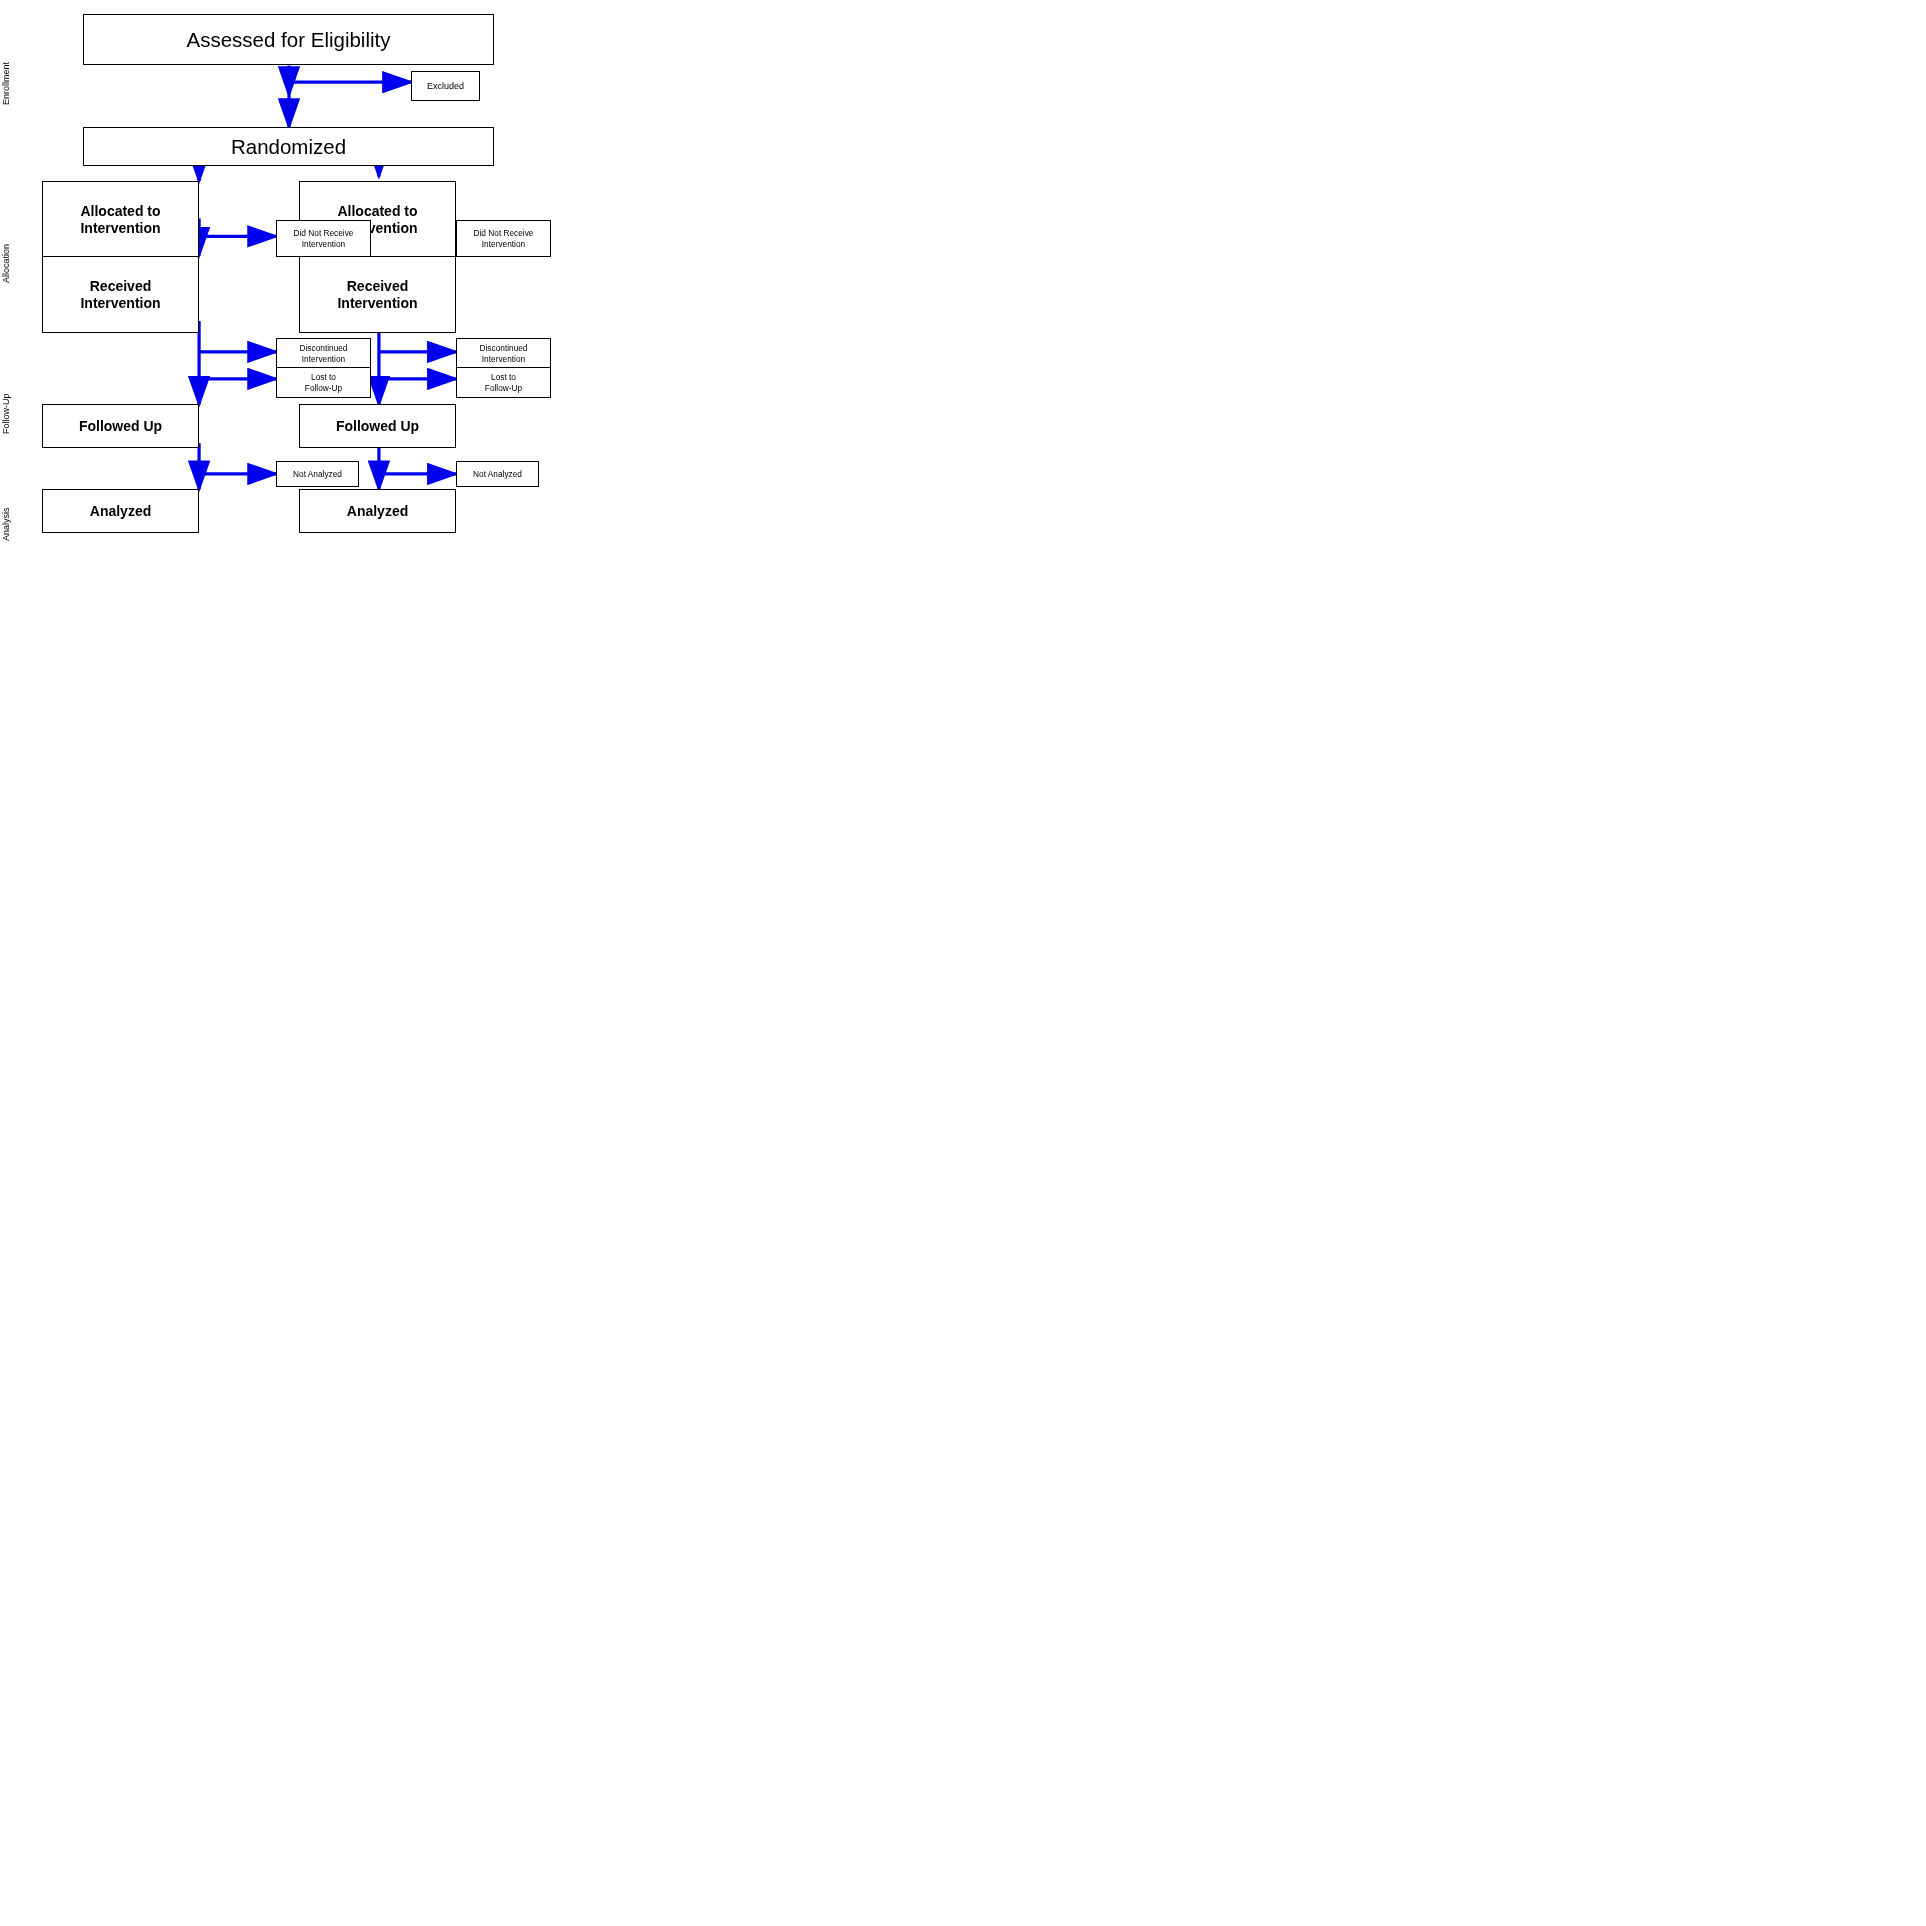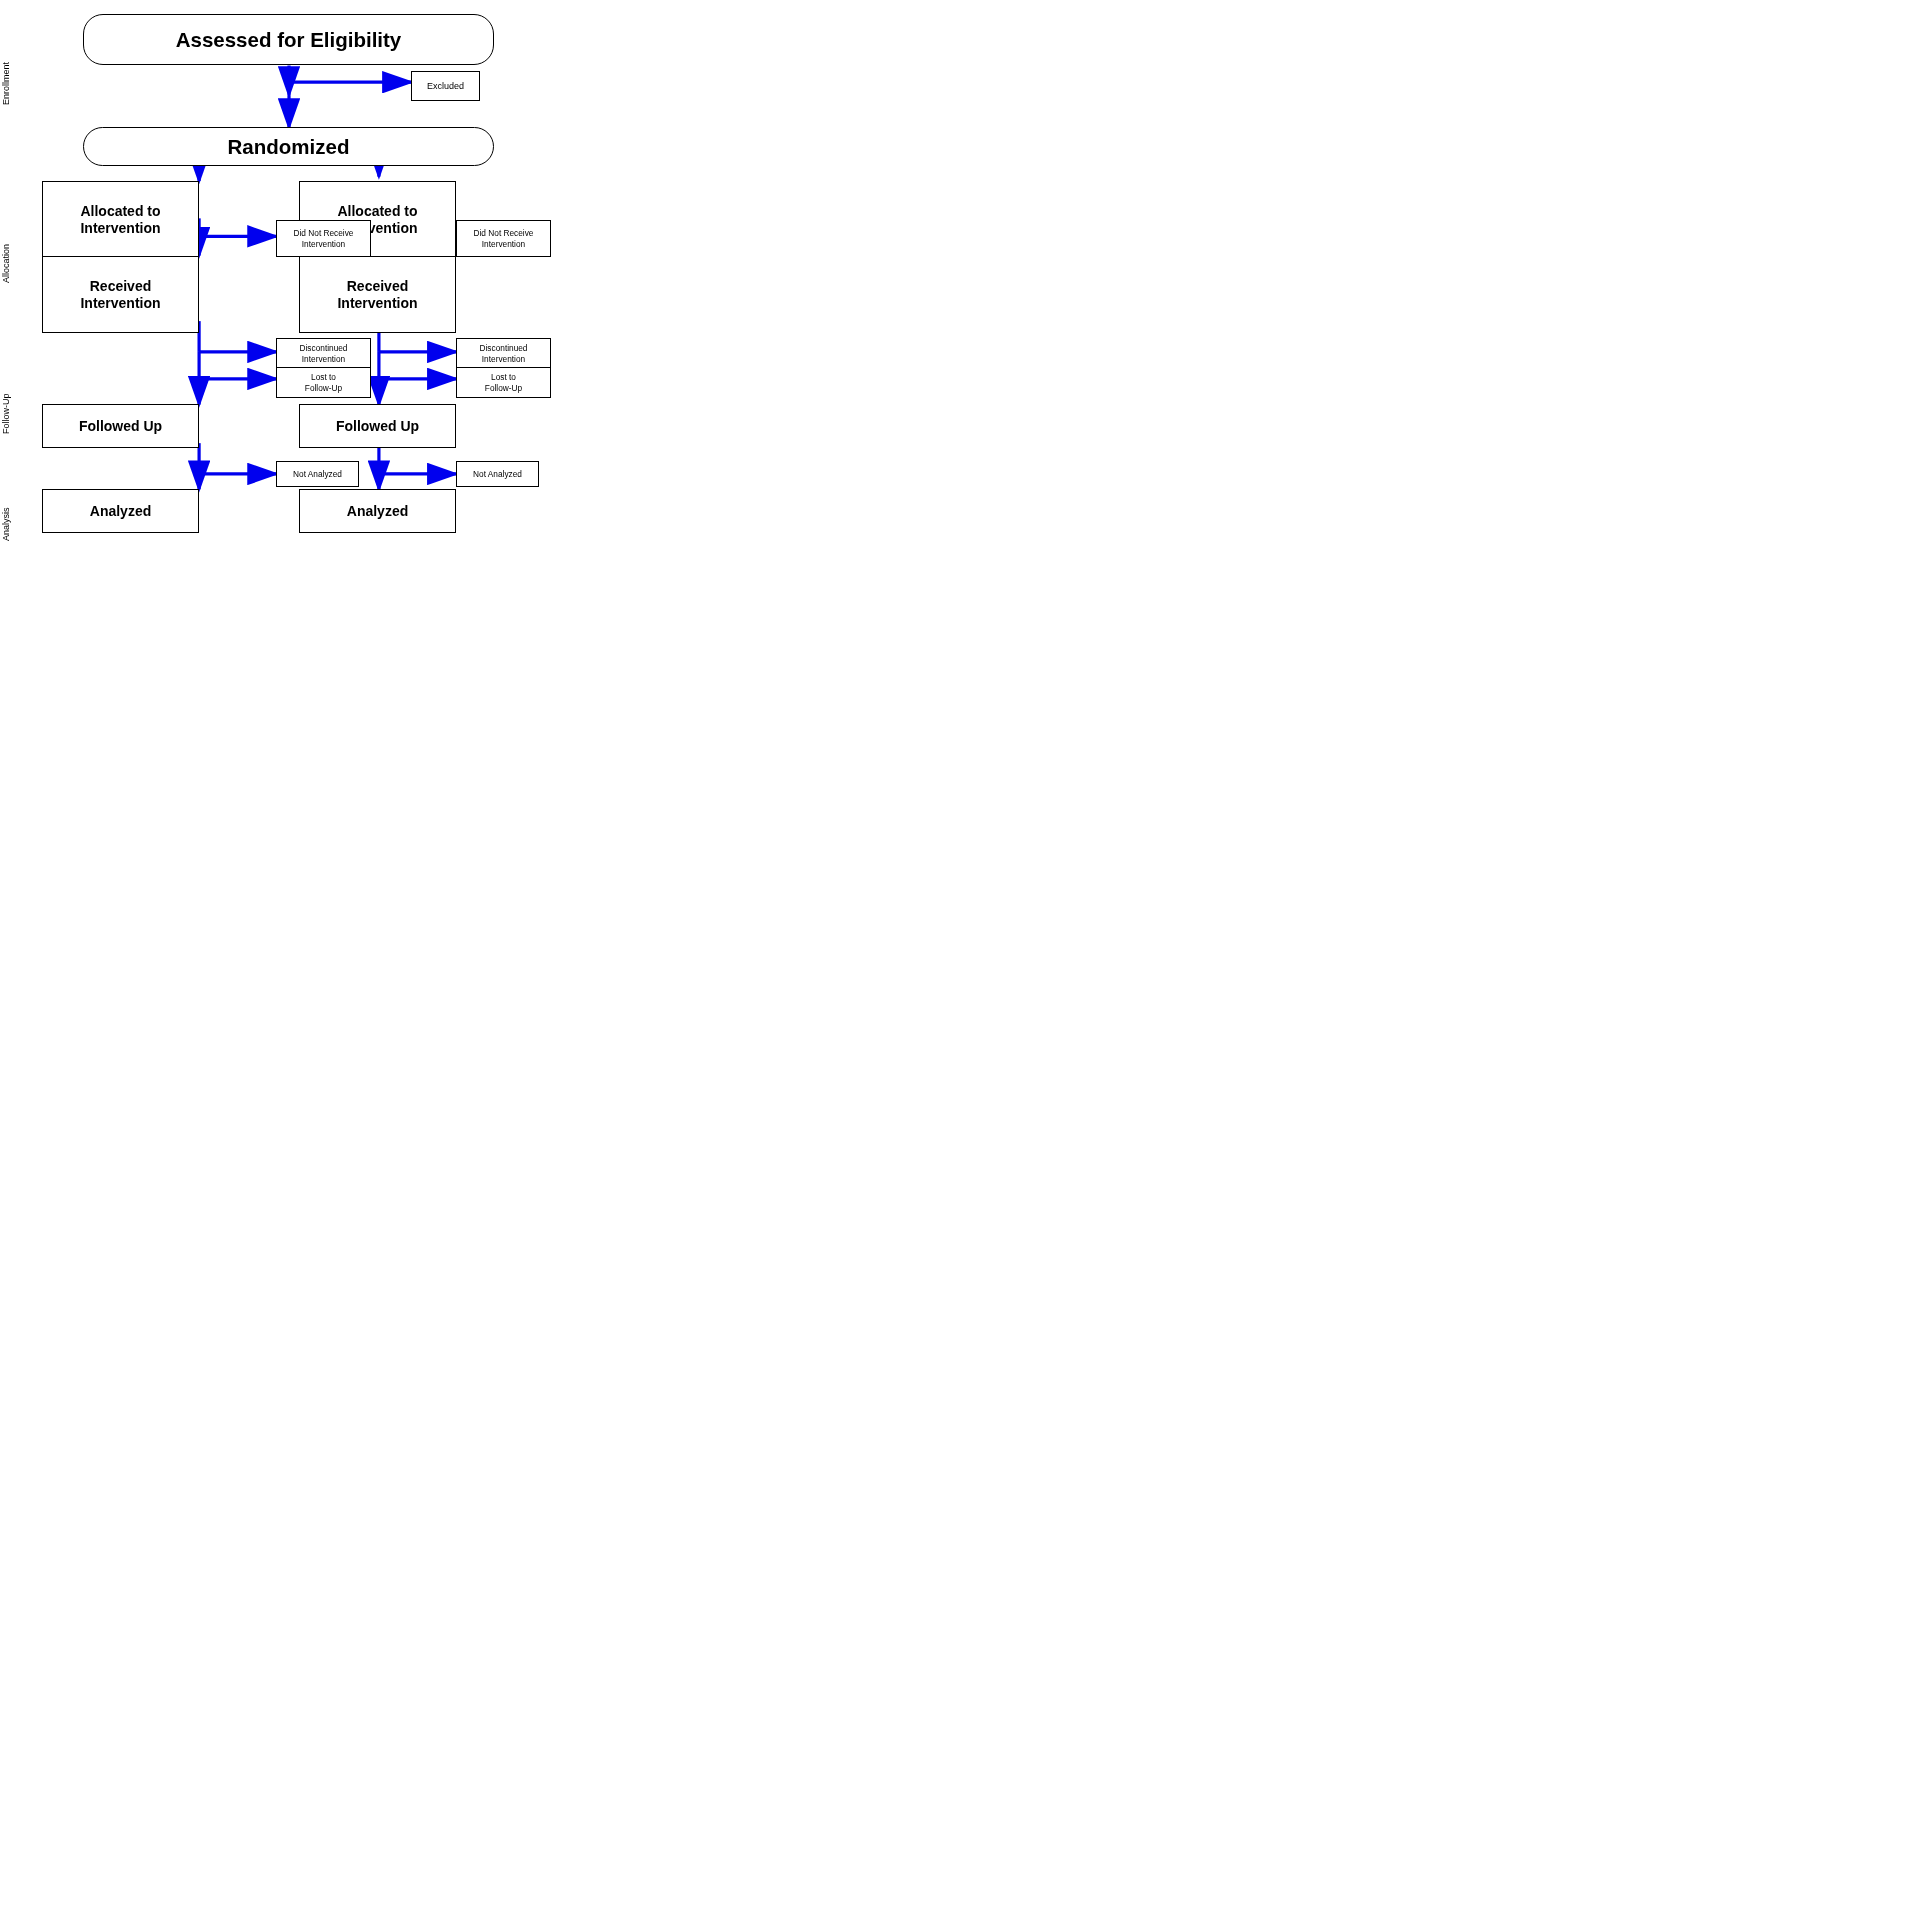--- a/index.html
+++ b/index.html
@@ -37,22 +37,21 @@
       border: 1.3px solid #000;
       background: #fff;
       text-align: center;
       display: flex;
       align-items: center;
       justify-content: center;
     }
 
     .box-large {
       font-size: 18px;
-      font-weight: bold;
-      border-radius: 20px;
+      font-weight: normal;
     }
 
     .box-medium {
       font-size: 14px;
       font-weight: bold;
     }
 
     .box-small {
       font-size: 8.3px;
       font-weight: normal;

